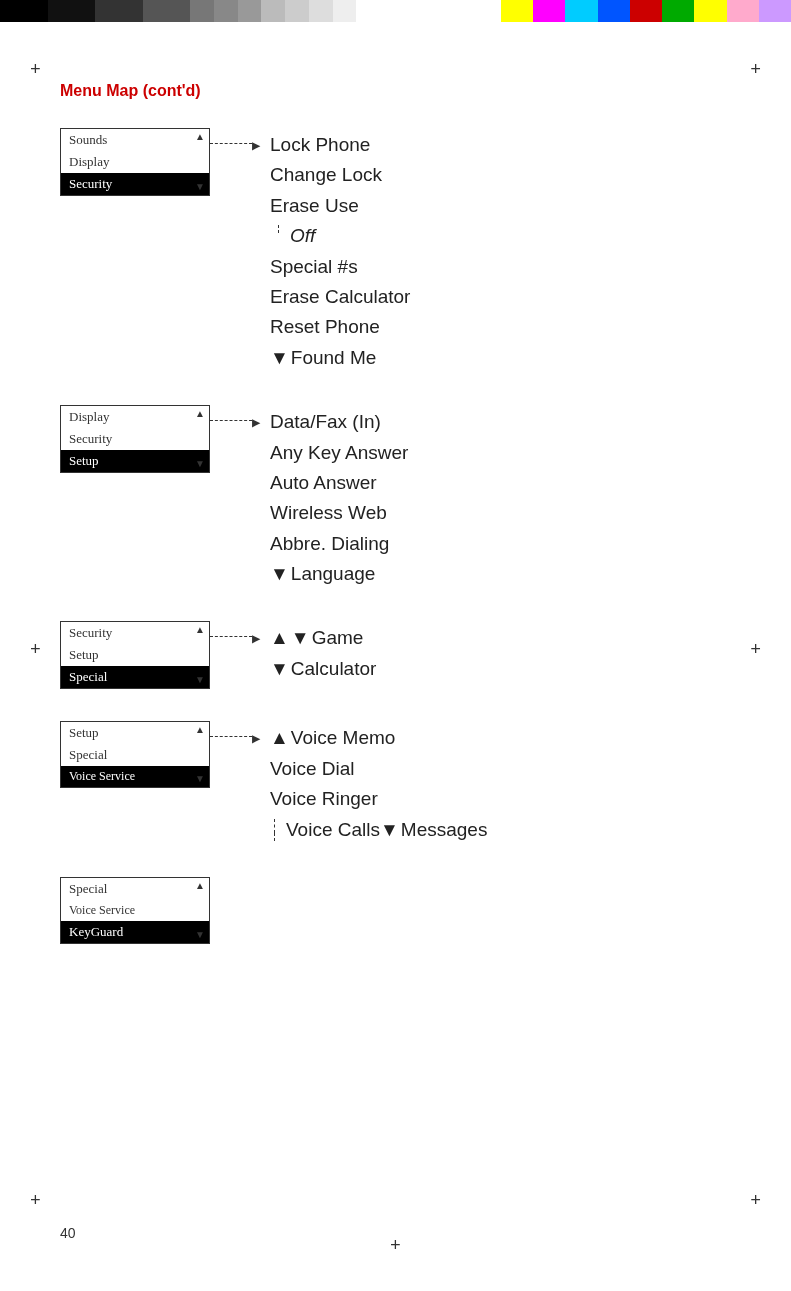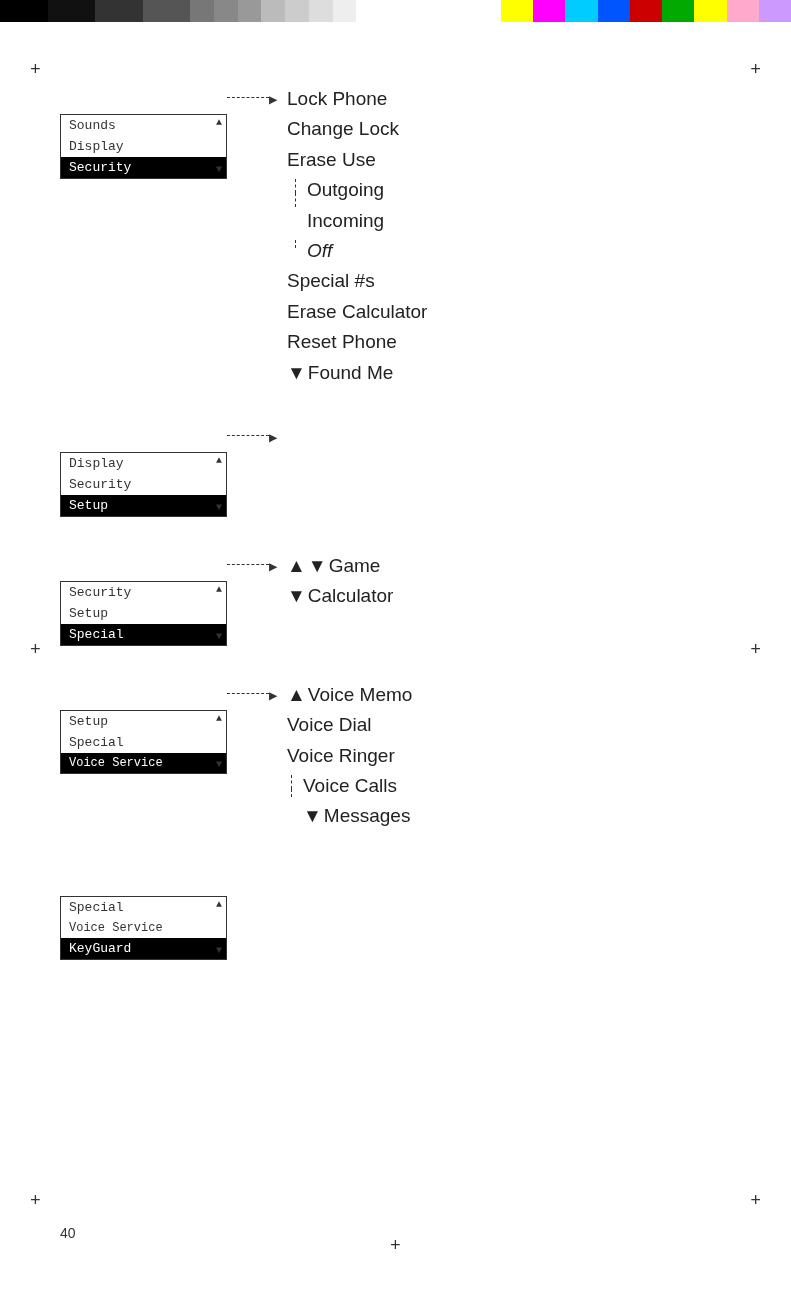--- a/index.html
+++ b/index.html
@@ -41,27 +41,26 @@
 
     
     .menu-group {
       display: flex;
       align-items: flex-start;
       margin-bottom: 32px;
     }
 
     
     .menu-box {
-      width: 167px;
+      width: 150px;
       border: 1.5px solid #333;
-      font-family: Liberation Mono, monospace;
+      font-family: Liberation Serif, serif;
       font-size: 13px;
       position: relative;
       flex-shrink: 0;
-      margin-top: 32px;
     }
 
     .menu-box .menu-item {
       padding: 3px 8px;
       color: #333;
       background: #fff;
       white-space: nowrap;
     }
 
     .menu-box .menu-item.selected {
@@ -163,20 +162,21 @@
     <div style="flex:1;background:#cc0000;"></div>
     <div style="flex:1;background:#00aa00;"></div>
     <div style="flex:1;background:#ffff00;"></div>
     <div style="flex:1;background:#ffaacc;"></div>
     <div style="flex:1;background:#cc99ff;"></div>
   </div>
 </div>
 
 <div class="page-content">
 
+  <div class="page-title">Menu Map (cont'd)</div>
 
   <div class="menu-map">
 
     <div class="menu-group">
       <div class="menu-box">
         <div class="menu-item">Sounds</div>
         <div class="menu-item">Display</div>
         <div class="menu-item selected">Security</div>
         <div class="scroll-arrows">
           <span class="arrow-up">▲</span>
@@ -185,30 +185,20 @@
       </div>
       <div class="connector">
         <div class="dashed-line"></div>
         <span class="arrow-right">▶</span>
       </div>
       <div class="submenu">
         <div class="submenu-item">Lock Phone</div>
         <div class="submenu-item">Change Lock</div>
         <div class="submenu-item">Erase Use</div>
 
-        <div style="display:flex;flex-direction:row;">
-          <div style="display:flex;flex-direction:column;margin-left:8px;margin-right:4px;">
-            <div style="border-left:1.5px dashed #333;border-bottom:0;height:14px;width:8px;margin-top:4px;"></div>
-            <div style="border-left:1.5px dashed #333;height:14px;width:8px;"></div>
-          </div>
-          <div style="display:flex;flex-direction:column;">
-            <div class="submenu-item">Outgoing</div>
-            <div class="submenu-item">Incoming</div>
-          </div>
-        </div>
 
         <div style="display:flex;flex-direction:row;font-style:italic;">
           <div style="display:flex;flex-direction:column;margin-left:8px;margin-right:4px;">
             <div style="border-left:1.5px dashed #333;height:8px;width:8px;margin-top:4px;"></div>
           </div>
           <div class="submenu-item">Off</div>
         </div>
         <div class="submenu-item">Special #s</div>
         <div class="submenu-item">Erase Calculator</div>
         <div class="submenu-item">Reset Phone</div>
@@ -223,20 +213,28 @@
         <div class="menu-item selected">Setup</div>
         <div class="scroll-arrows">
           <span class="arrow-up">▲</span>
           <span class="arrow-down">▼</span>
         </div>
       </div>
       <div class="connector">
         <div class="dashed-line"></div>
         <span class="arrow-right">▶</span>
       </div>
+      <div class="submenu">
+        <div class="submenu-item">Data/Fax (In)</div>
+        <div class="submenu-item">Any Key Answer</div>
+        <div class="submenu-item">Auto Answer</div>
+        <div class="submenu-item">Wireless Web</div>
+        <div class="submenu-item">Abbre. Dialing</div>
+        <div class="submenu-item"><span style="margin-right:2px;">▼</span>Language</div>
+      </div>
     </div>
 
     <div class="menu-group">
       <div class="menu-box">
         <div class="menu-item">Security</div>
         <div class="menu-item">Setup</div>
         <div class="menu-item selected">Special</div>
         <div class="scroll-arrows">
           <span class="arrow-up">▲</span>
           <span class="arrow-down">▼</span>
@@ -269,21 +267,21 @@
       <div class="submenu">
         <div class="submenu-item"><span style="margin-right:2px;">▲</span>Voice Memo</div>
         <div class="submenu-item">Voice Dial</div>
         <div class="submenu-item">Voice Ringer</div>
 
         <div style="display:flex;flex-direction:row;">
           <div style="display:flex;flex-direction:column;margin-left:4px;margin-right:4px;">
             <div style="border-left:1.5px dashed #333;height:14px;width:8px;margin-top:4px;"></div>
             <div style="border-left:1.5px dashed #333;height:8px;width:8px;"></div>
           </div>
-          <div style="display:flex;flex-direction:column;">
+          <div style="display:flex;flex-direction:row;">
             <div class="submenu-item">Voice Calls</div>
             <div class="submenu-item"><span style="margin-right:2px;">▼</span>Messages</div>
           </div>
         </div>
       </div>
     </div>
 
     <div class="menu-group">
       <div class="menu-box">
         <div class="menu-item">Special</div>

